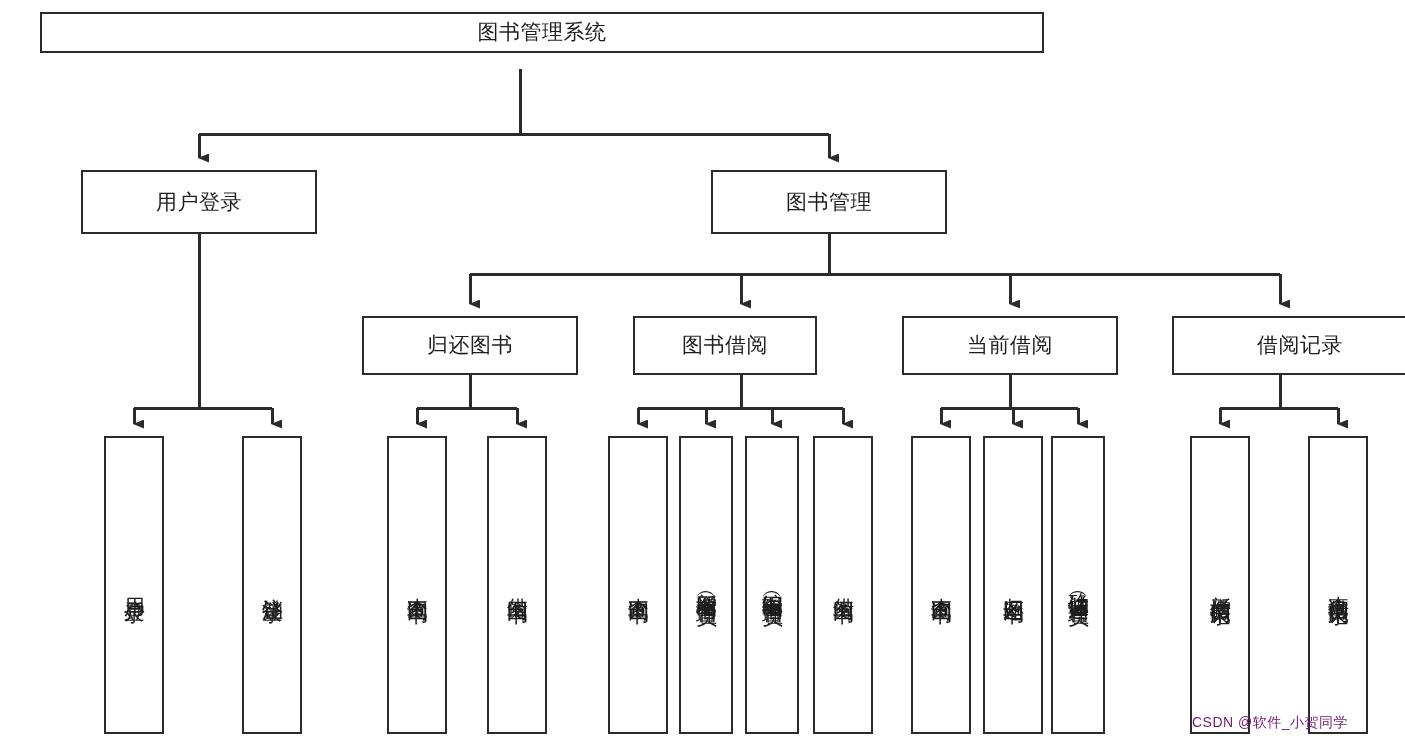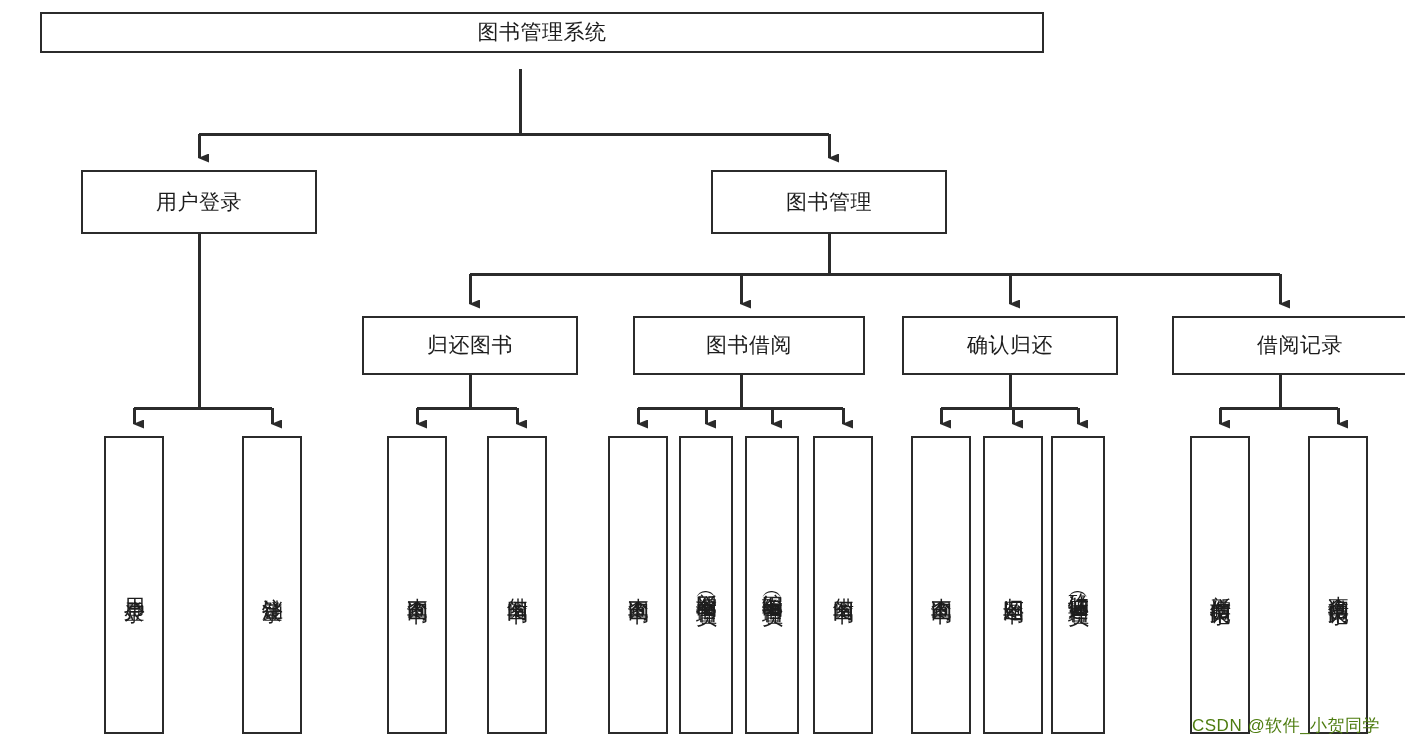--- a/index.html
+++ b/index.html
@@ -47,22 +47,22 @@
     letter-spacing: 2px;
     padding: 6px 0;
   }
   .node.vert .label {
     writing-mode: vertical-rl;
     text-orientation: upright;
     display: block;
   }
   .watermark {
     position: absolute;
-    color: #4d7c0f;
-    font-size: 17px;
+    color: #701a75;
+    font-size: 14px;
     letter-spacing: 0.5px;
     white-space: nowrap;
     pointer-events: none;
   }
 </style>
 </head>
 <body>
 
 <div id="canvas">
 
@@ -115,25 +115,25 @@
       </div>
       <div class="node horiz" style="left: 81px; top: 170px; width: 236px; height: 64px;">
         <span class="label">用户登录</span>
       </div>
       <div class="node horiz" style="left: 711px; top: 170px; width: 236px; height: 64px; text-align: center;">
         <span class="label">图书管理</span>
       </div>
       <div class="node horiz" style="left: 362px; top: 316px; width: 216px; height: 59px;">
         <span class="label">归还图书</span>
       </div>
-      <div class="node horiz" style="left: 633px; top: 316px; width: 232px; height: 59px;">
+      <div class="node horiz" style="left: 633px; top: 316px; width: 184px; height: 59px;">
         <span class="label">图书借阅</span>
       </div>
       <div class="node horiz" style="left: 902px; top: 316px; width: 216px; height: 59px;">
-        <span class="label">确认归还</span>
+        <span class="label">当前借阅</span>
       </div>
       <div class="node horiz" style="left: 1172px; top: 316px; width: 256px; height: 59px;">
         <span class="label">借阅记录</span>
       </div>
       <div class="node vert" style="left: 104px; top: 436px; width: 60px; height: 298px;">
         <span class="label">用户登录</span>
       </div>
       <div class="node vert" style="left: 242px; top: 436px; width: 60px; height: 298px;">
         <span class="label">注销登录</span>
       </div>

